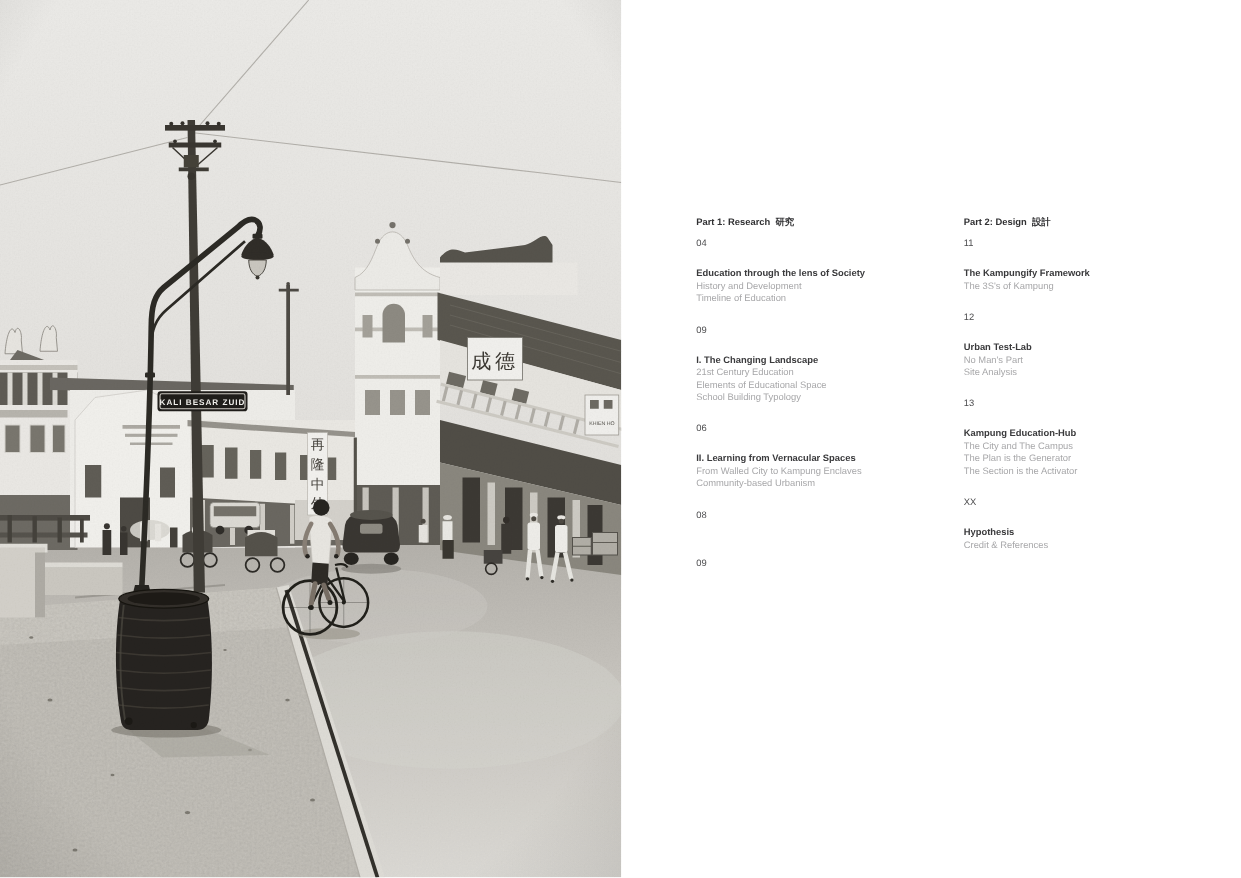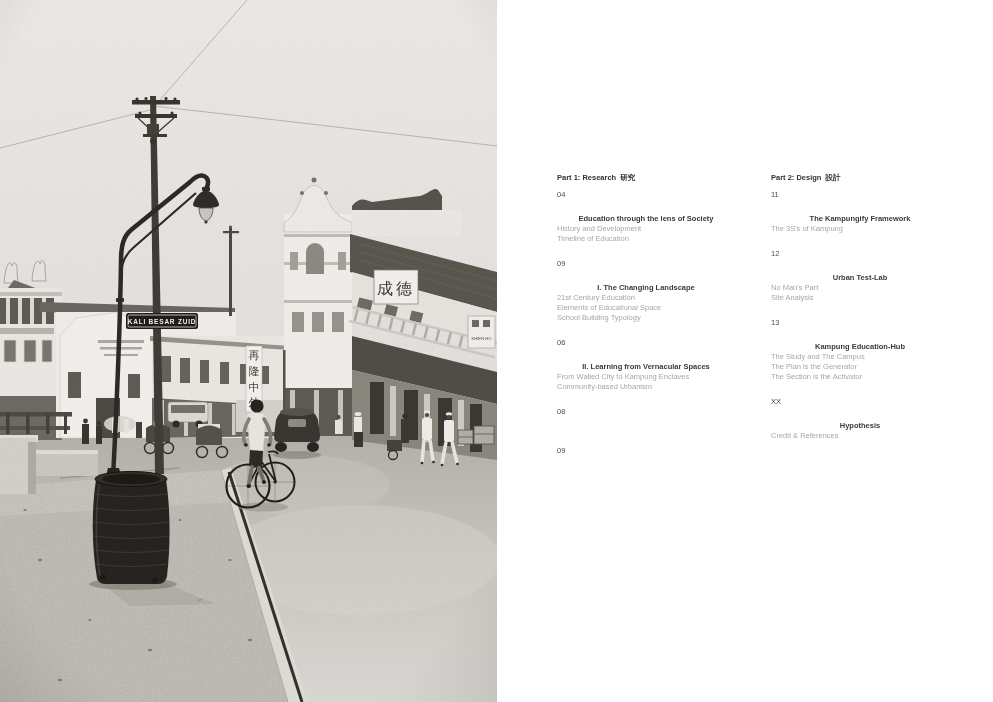--- a/index.html
+++ b/index.html
@@ -7,21 +7,21 @@
         font-family:"Liberation Sans",sans-serif;}
   #photo{position:absolute;left:0;top:0;width:497px;height:702px;}
   .toc-col{position:absolute;top:173px;width:178px;}
   #toc-col-1{left:557px;}
   #toc-col-2{left:739px;margin-left:32px;}
   .part-heading{font-size:7.5px;line-height:10px;font-weight:bold;color:#313133;
                 white-space:pre;margin:0 0 7px 0;}
   .toc-section{display:flex;margin:0 0 15px 0;flex-direction:column;}
   .toc-num{width:24px;flex:0 0 24px;font-size:7.5px;line-height:10px;color:#4c4c4e;}
   .toc-body{flex:1;}
-  .toc-title{font-size:7.5px;line-height:10px;font-weight:bold;color:#3a3a3c;text-align:center;}
+  .toc-title{font-size:7.5px;line-height:10px;font-weight:bold;color:#3a3a3c;}
   .toc-sub{font-size:7.5px;line-height:10px;color:#a7a7a9;}
   svg text{font-family:"Liberation Sans",sans-serif;}
 </style>
 </head>
 <body>
 
 <div id="page">
 
   <svg id="photo" viewBox="0 0 497 702" width="497" height="702" xmlns="http://www.w3.org/2000/svg">
     <defs>
@@ -466,21 +466,21 @@
           <div class="toc-body">
             <div class="toc-title">Urban Test-Lab</div>
             <div class="toc-sub">No Man's Part</div>
             <div class="toc-sub">Site Analysis</div>
           </div>
         </div>
         <div class="toc-section">
           <div class="toc-num">13</div>
           <div class="toc-body">
             <div class="toc-title">Kampung Education-Hub</div>
-            <div class="toc-sub">The Study and The Campus</div>
+            <div class="toc-sub">The City and The Campus</div>
             <div class="toc-sub">The Plan is the Generator</div>
             <div class="toc-sub">The Section is the Activator</div>
           </div>
         </div>
         <div class="toc-section">
           <div class="toc-num">XX</div>
           <div class="toc-body">
             <div class="toc-title">Hypothesis</div>
             <div class="toc-sub">Credit &amp; References</div>
           </div>

